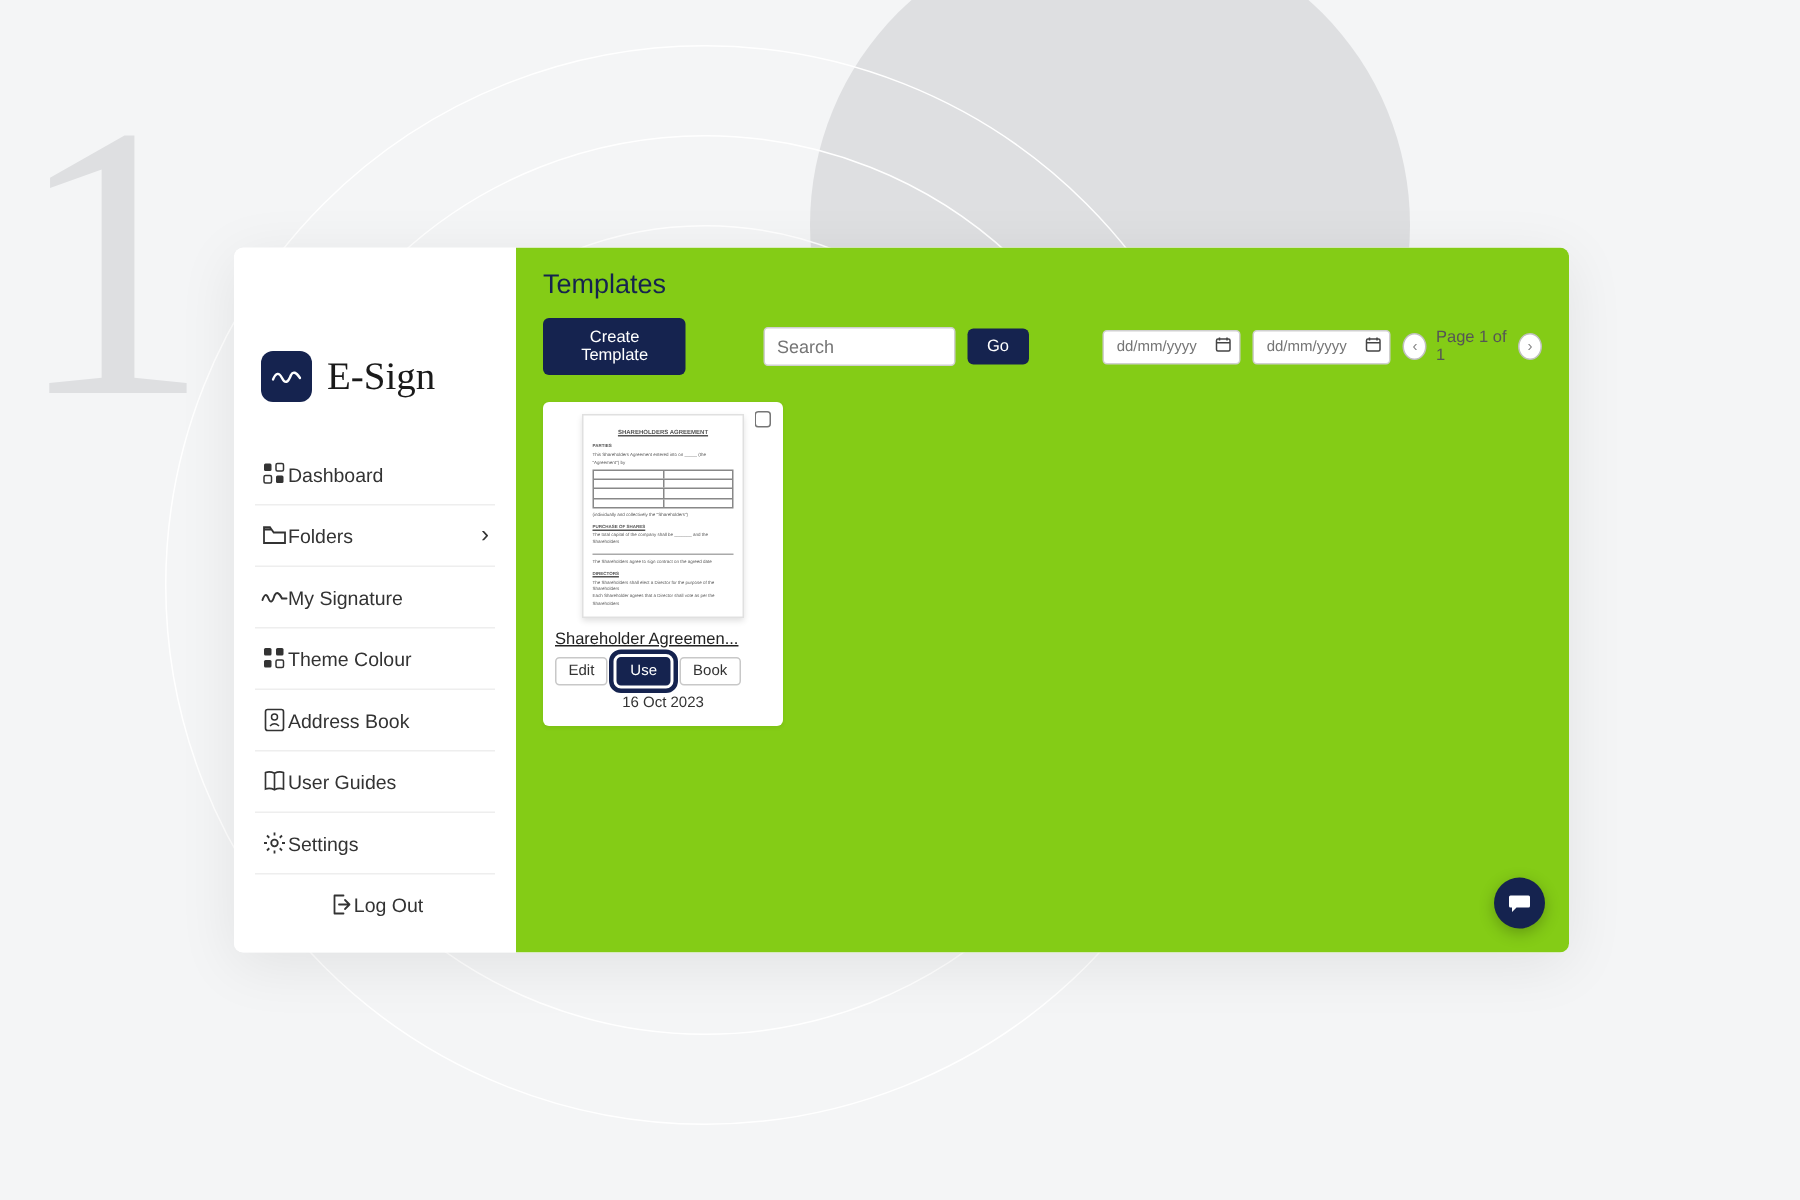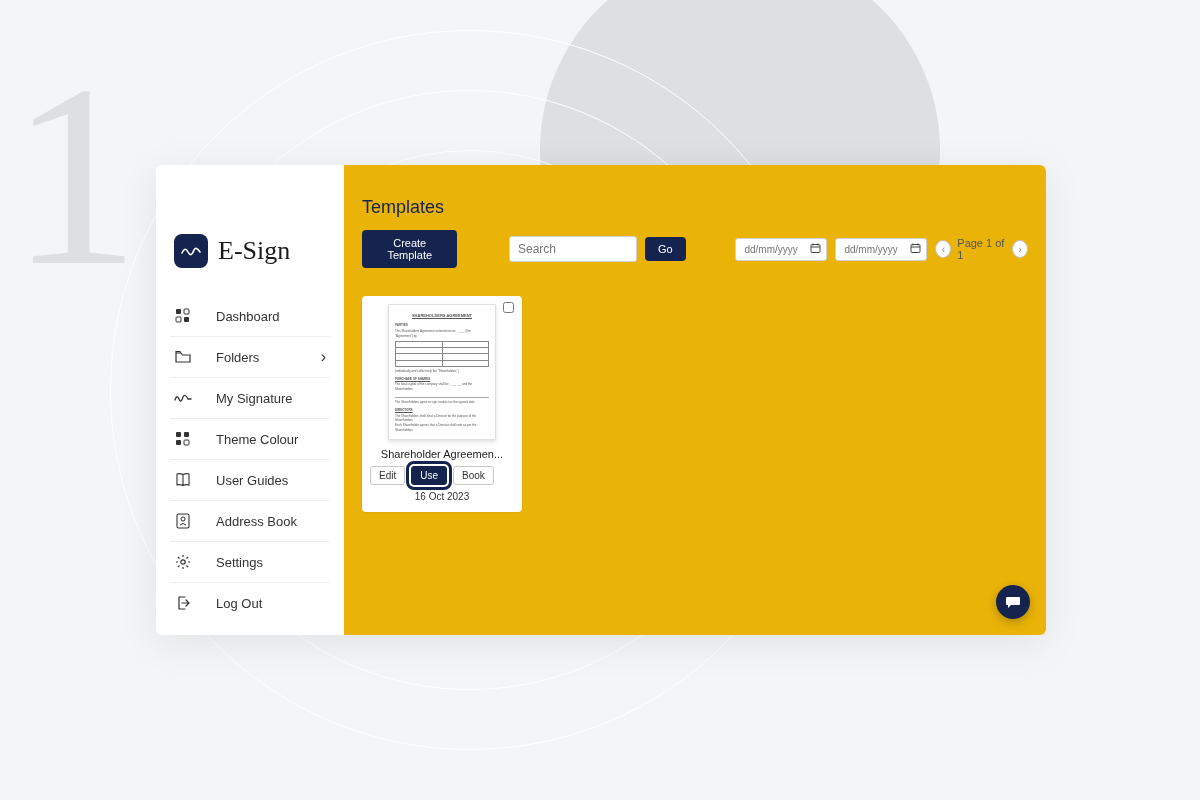--- a/index.html
+++ b/index.html
@@ -84,29 +84,29 @@
   .logo-text {
     font-family: "Brush Script MT", cursive;
     font-size: 26px;
     color: #1a1a1a;
     font-weight: 500;
   }
   .nav { list-style: none; }
   .nav-item {
     display: flex;
     align-items: center;
-    gap: 24px;
+    gap: 0;
     padding: 11px 4px;
     border-bottom: 1px solid #eeeeee;
     cursor: pointer;
     font-size: 13px;
     color: #333;
     position: relative;
   }
-  .nav-item:last-child { border-bottom: none; }
+  .nav-item:last-child { border-bottom: none; justify-content: center; }
   .nav-icon {
     width: 18px;
     height: 18px;
     display: flex;
     align-items: center;
     justify-content: center;
     color: #333;
     flex-shrink: 0;
   }
   .nav-chevron {
@@ -114,37 +114,37 @@
     right: 4px;
     top: 50%;
     transform: translateY(-50%);
     font-size: 16px;
     color: #333;
   }
 
   
   .main {
     flex: 1;
-    background: #eab308;
-    padding: 32px 18px;
+    background: #84cc16;
+    padding: 14px 18px;
     display: flex;
     flex-direction: column;
     position: relative;
   }
   .page-title {
     font-size: 18px;
     color: #15234f;
     font-weight: 500;
     margin-bottom: 12px;
   }
   .toolbar {
     display: flex;
     align-items: center;
     gap: 8px;
-    margin-bottom: 28px;
+    margin-bottom: 18px;
     justify-content: center;
   }
   .create-btn {
     background: #15234f;
     color: #fff;
     border: none;
     border-radius: 4px;
     padding: 7px 12px;
     font-size: 11px;
     cursor: pointer;
@@ -242,25 +242,25 @@
   .doc-thumb .sec { font-weight: bold; margin: 3px 0 1px; }
   .doc-thumb .tbl { border: 0.5px solid #888; height: 26px; margin: 2px 0; display:flex; flex-direction:column;}
   .doc-thumb .tr { flex:1; border-bottom: 0.5px solid #888; display:flex;}
   .doc-thumb .tr:last-child{border-bottom:none;}
   .doc-thumb .td { flex:1; border-right:0.5px solid #888;}
   .doc-thumb .td:last-child{border-right:none;}
   .doc-thumb .ln { border-bottom: 0.5px solid #aaa; height: 4px; margin: 2px 0;}
   .card-title {
     font-size: 11px;
     color: #222;
-    text-align: center;
     margin-bottom: 6px;
     white-space: nowrap;
     overflow: hidden;
     text-overflow: ellipsis;
+    text-decoration: underline;
   }
   .card-actions {
     display: flex;
     gap: 6px;
     margin-bottom: 6px;
   }
   .card-btn {
     border: 1px solid #c8c8c8;
     background: #fff;
     border-radius: 3px;
@@ -355,34 +355,34 @@
               <rect x="9" y="1" width="5" height="5" rx="1" fill="#333"></rect>
               <rect x="1" y="9" width="5" height="5" rx="1" fill="#333"></rect>
               <rect x="9" y="9" width="5" height="5" rx="1" fill="none" stroke="#333"></rect>
             </svg>
         </span>
         <span>Theme Colour</span>
       </li>
       <li class="nav-item">
         <span class="nav-icon">
           <svg width="16" height="16" viewBox="0 0 16 16">
-              <path d="M2 2 Q5 1 8 2.5 Q11 1 14 2 L14 13 Q11 12 8 13.5 Q5 12 2 13 Z M8 2.5 L8 13.5" fill="none" stroke="#333" stroke-width="1.1"></path>
-            </svg>
-        </span>
-        <span>User Guides</span>
-      </li>
-      <li class="nav-item">
-        <span class="nav-icon">
-          <svg width="16" height="16" viewBox="0 0 16 16">
               <rect x="2" y="1" width="12" height="14" rx="1.5" fill="none" stroke="#333" stroke-width="1.1"></rect>
               <circle cx="8" cy="6" r="2" fill="none" stroke="#333" stroke-width="1"></circle>
               <path d="M5 12 Q8 9 11 12" fill="none" stroke="#333" stroke-width="1"></path>
             </svg>
         </span>
         <span>Address Book</span>
+      </li>
+      <li class="nav-item">
+        <span class="nav-icon">
+          <svg width="16" height="16" viewBox="0 0 16 16">
+              <path d="M2 2 Q5 1 8 2.5 Q11 1 14 2 L14 13 Q11 12 8 13.5 Q5 12 2 13 Z M8 2.5 L8 13.5" fill="none" stroke="#333" stroke-width="1.1"></path>
+            </svg>
+        </span>
+        <span>User Guides</span>
       </li>
       <li class="nav-item">
         <span class="nav-icon">
           <svg width="16" height="16" viewBox="0 0 16 16">
               <circle cx="8" cy="8" r="2.2" fill="none" stroke="#333" stroke-width="1.2"></circle>
               <path d="M8 1 L8 3 M8 13 L8 15 M1 8 L3 8 M13 8 L15 8 M3 3 L4.5 4.5 M11.5 11.5 L13 13 M3 13 L4.5 11.5 M11.5 4.5 L13 3" stroke="#333" stroke-width="1.2"></path>
             </svg>
         </span>
         <span>Settings</span>
       </li>

